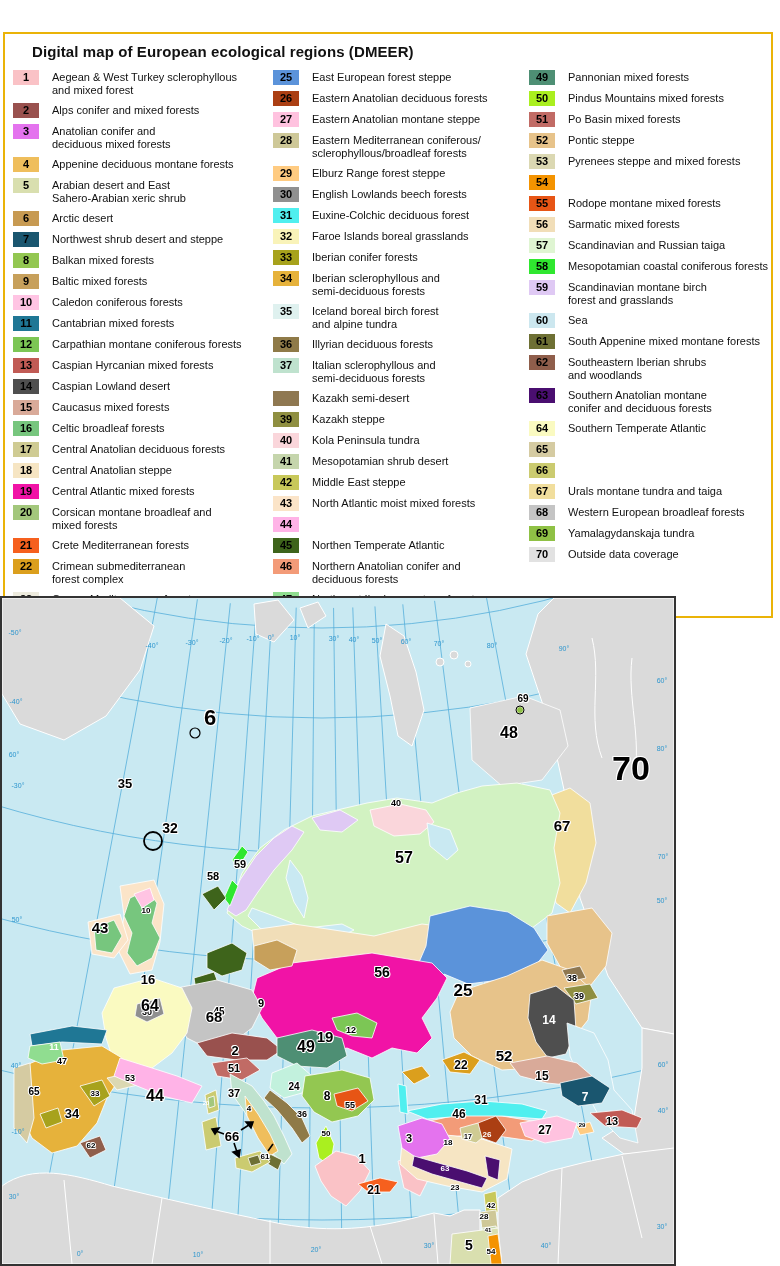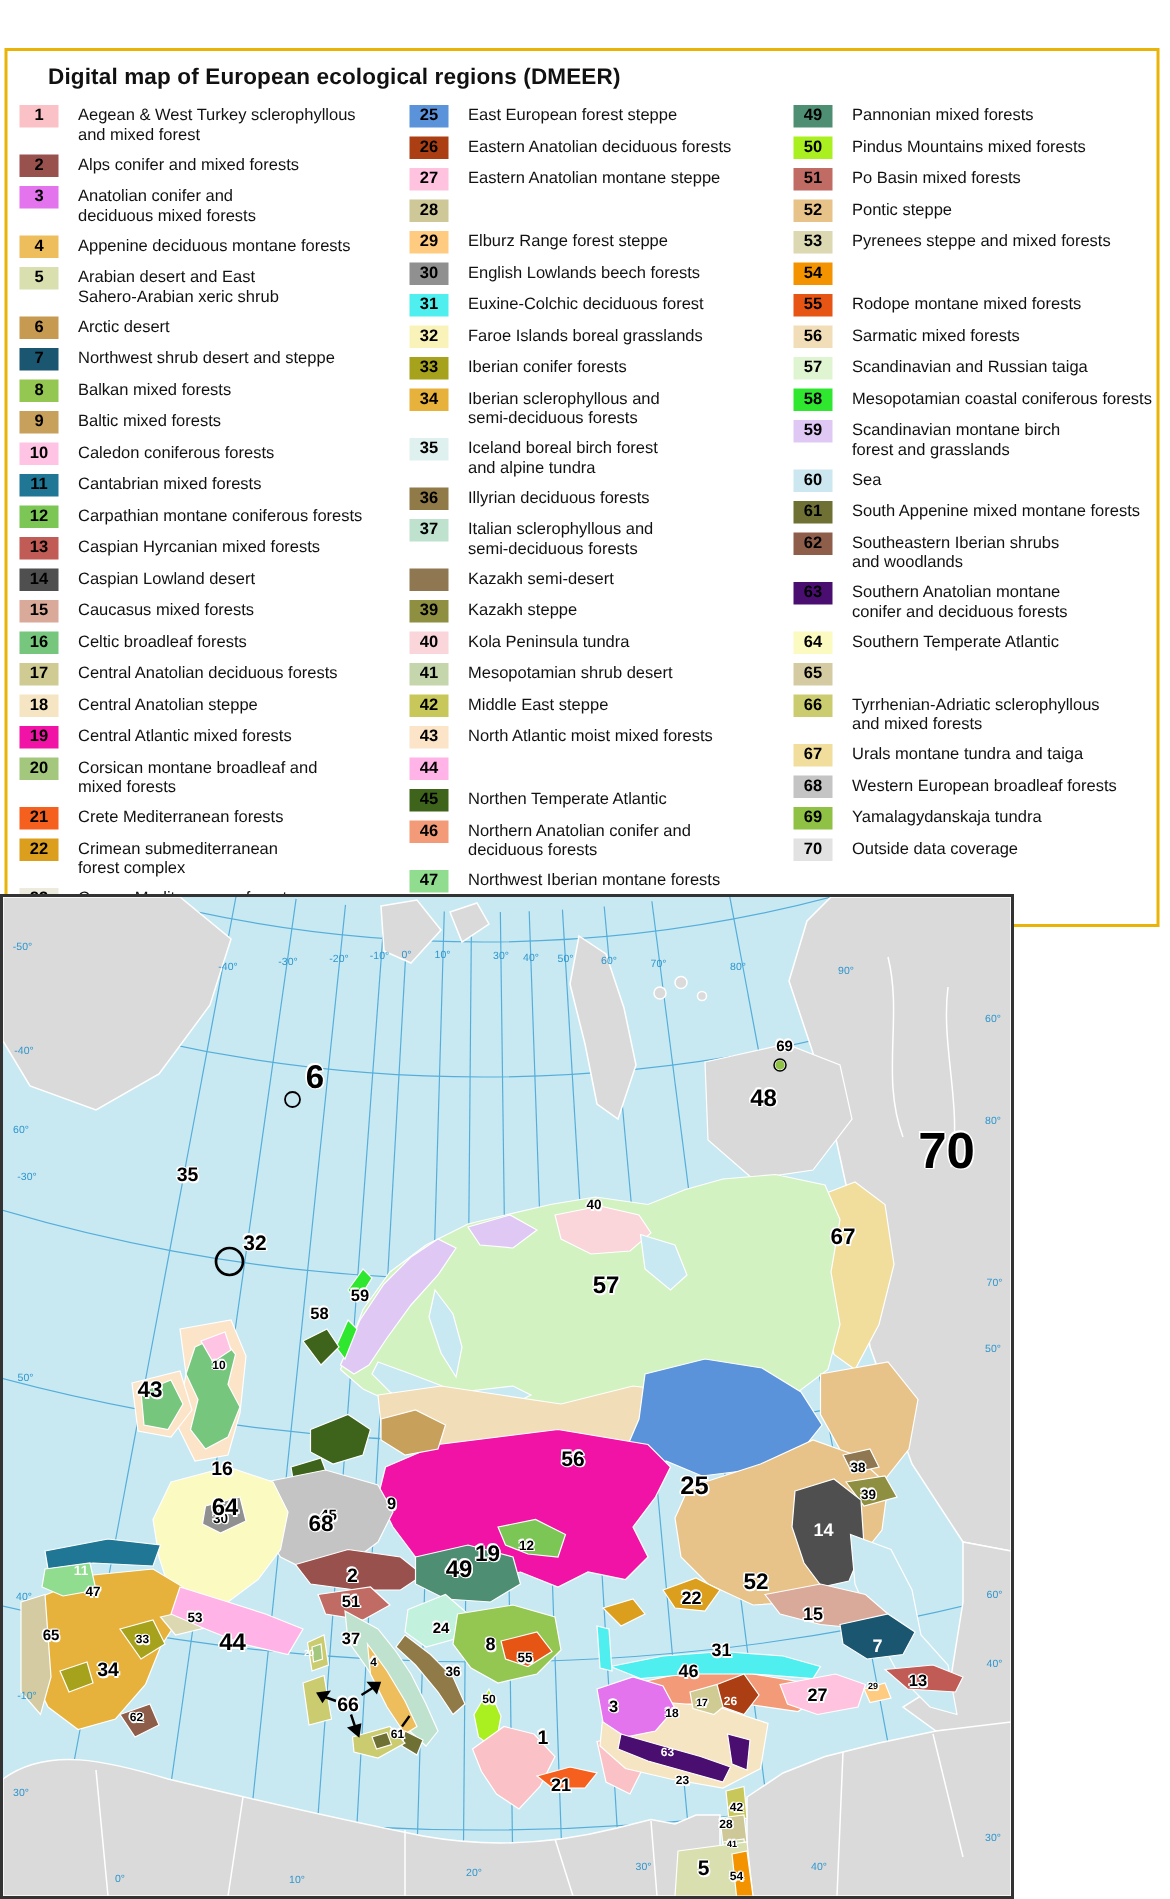--- a/index.html
+++ b/index.html
@@ -141,20 +141,22 @@
         <div class="lg-row">
           <span class="swatch" style="background: rgb(171, 63, 19);">26</span>
           <span class="lg-label">Eastern Anatolian deciduous forests</span>
         </div>
         <div class="lg-row">
           <span class="swatch" style="background: rgb(255, 194, 223);">27</span>
           <span class="lg-label">Eastern Anatolian montane steppe</span>
         </div>
         <div class="lg-row">
           <span class="swatch" style="background: rgb(206, 200, 152);">28</span>
+          <span class="lg-label">Eastern Mediterranean coniferous/
+sclerophyllous/broadleaf forests</span>
         </div>
         <div class="lg-row">
           <span class="swatch" style="background: rgb(255, 203, 129);">29</span>
           <span class="lg-label">Elburz Range forest steppe</span>
         </div>
         <div class="lg-row">
           <span class="swatch" style="background: rgb(144, 144, 144);">30</span>
           <span class="lg-label">English Lowlands beech forests</span>
         </div>
         <div class="lg-row">
@@ -299,22 +301,20 @@
         </div>
         <div class="lg-row">
           <span class="swatch" style="background: rgb(250, 250, 193);">64</span>
           <span class="lg-label">Southern Temperate Atlantic</span>
         </div>
         <div class="lg-row">
           <span class="swatch" style="background: rgb(213, 203, 162);">65</span>
         </div>
         <div class="lg-row">
           <span class="swatch" style="background: rgb(203, 203, 112);">66</span>
-          <span class="lg-label">Tyrrhenian-Adriatic sclerophyllous
-and mixed forests</span>
         </div>
         <div class="lg-row">
           <span class="swatch" style="background: rgb(241, 222, 157);">67</span>
           <span class="lg-label">Urals montane tundra and taiga</span>
         </div>
         <div class="lg-row">
           <span class="swatch" style="background: rgb(196, 196, 196);">68</span>
           <span class="lg-label">Western European broadleaf forests</span>
         </div>
         <div class="lg-row">

